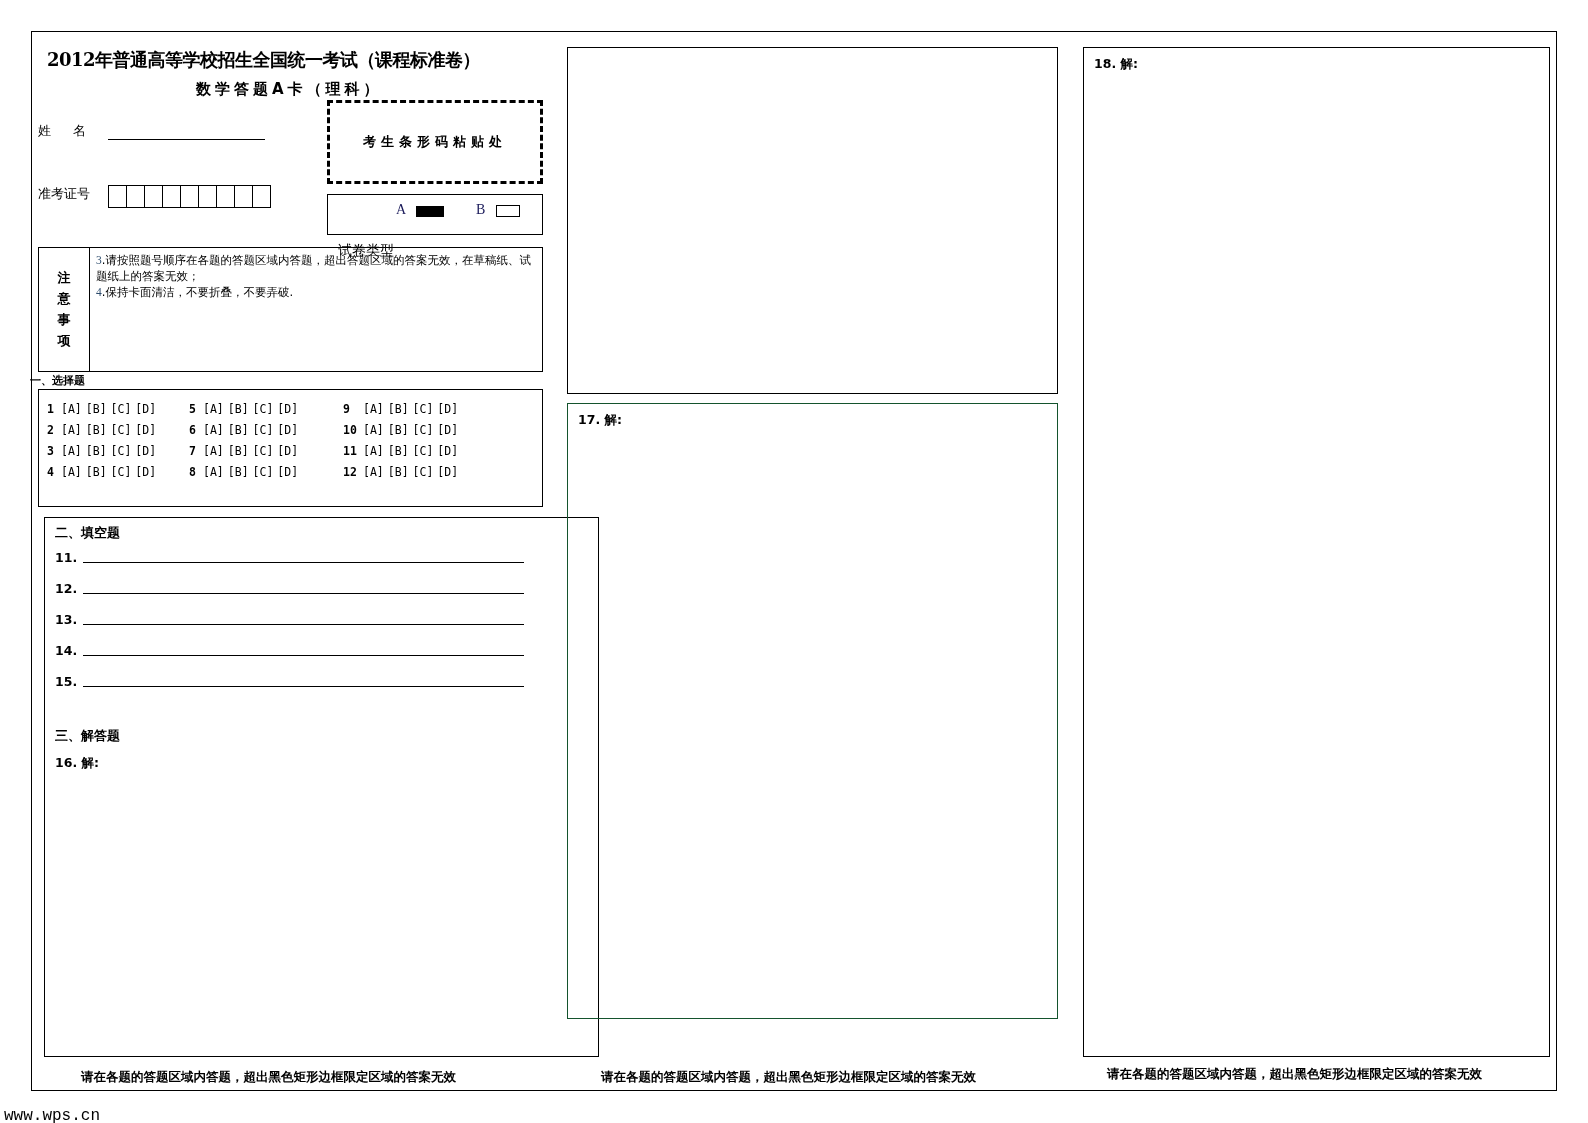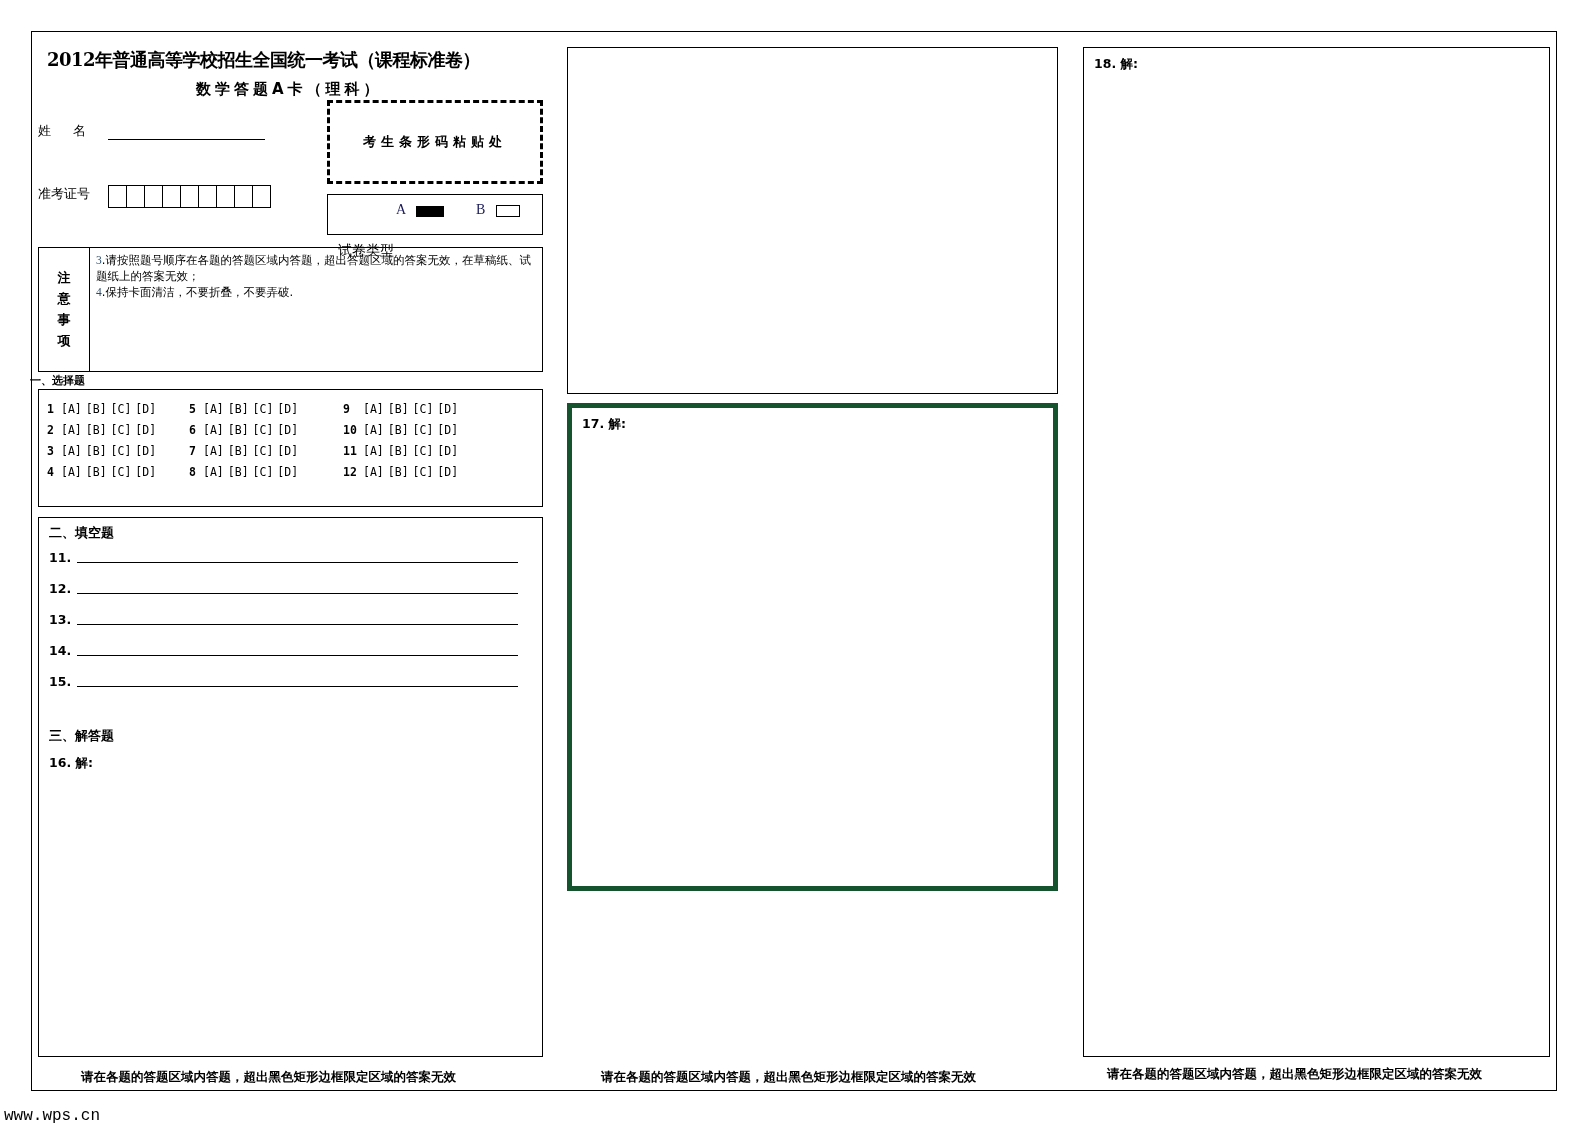--- a/index.html
+++ b/index.html
@@ -40,31 +40,31 @@
 
   
   .section-label-1 { left: 30px; top: 373px; font-size: 11px; font-weight: bold; white-space: nowrap; }
   .choice-box { left: 38px; top: 389px; width: 505px; height: 118px; border: 1px solid #000; }
   .choice-col { position: absolute; top: 8px; }
   .choice-row { height: 21px; font-size: 11.5px; font-family: "DejaVu Sans Mono", "Liberation Mono", monospace; white-space: nowrap; display: flex; align-items: center; }
   .choice-num { font-weight: bold; display: inline-block; }
   .choice-opt { display: inline-block; margin-right: 4px; }
 
   
-  .fill-box { left: 38px; top: 517px; width: 505px; height: 540px; border: 1px solid #000; }
+  .fill-box { left: 44px; top: 517px; width: 555px; height: 540px; border: 1px solid #000; }
   .fill-title { position: absolute; left: 10px; top: 6px; font-size: 13px; font-weight: bold; white-space: nowrap; }
   .fill-row { position: absolute; left: 10px; display: flex; align-items: flex-end; }
   .fill-num { font-size: 12.5px; font-weight: bold; width: 28px; }
   .fill-line { width: 441px; border-bottom: 1px solid #000; height: 1px; margin-bottom: 2px; }
   .solve-title { position: absolute; left: 10px; top: 209px; font-size: 13px; font-weight: bold; white-space: nowrap; }
   .q16 { position: absolute; left: 10px; top: 237px; font-size: 12.5px; font-weight: bold; white-space: nowrap; }
 
   
   .mid-top { left: 567px; top: 47px; width: 491px; height: 347px; border: 1px solid #000; }
-  .mid-bottom { left: 567px; top: 403px; width: 491px; height: 488px; border: 5px solid #14532d; padding-left: 12px; }
+  .mid-bottom { left: 567px; top: 403px; width: 491px; height: 616px; border: 1px solid #14532d; padding-left: 12px; }
   .q-label { position: absolute; left: 10px; top: 8px; font-size: 12.5px; font-weight: bold; white-space: nowrap; }
 
   
   .right-box { left: 1083px; top: 47px; width: 467px; height: 1010px; border: 1px solid #000; }
 
   
   .footer-warn { font-size: 12.5px; font-weight: bold; white-space: nowrap; font-family: "DejaVu Serif", "Liberation Serif", serif; }
   .fw-1 { left: 81px; top: 1069px; }
   .fw-2 { left: 601px; top: 1069px; }
   .fw-3 { left: 1107px; top: 1066px; }

